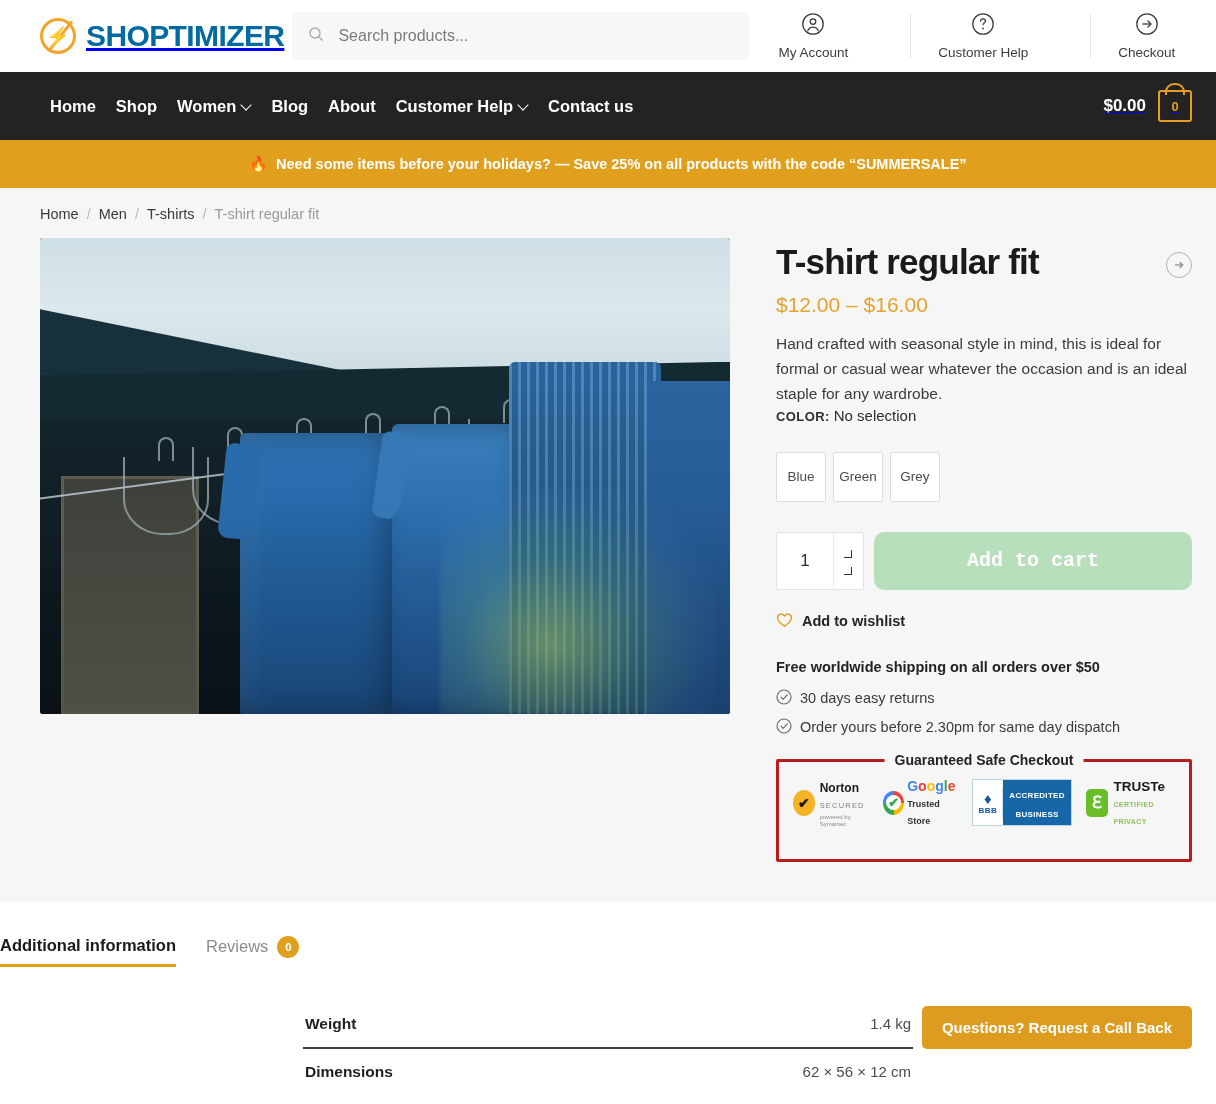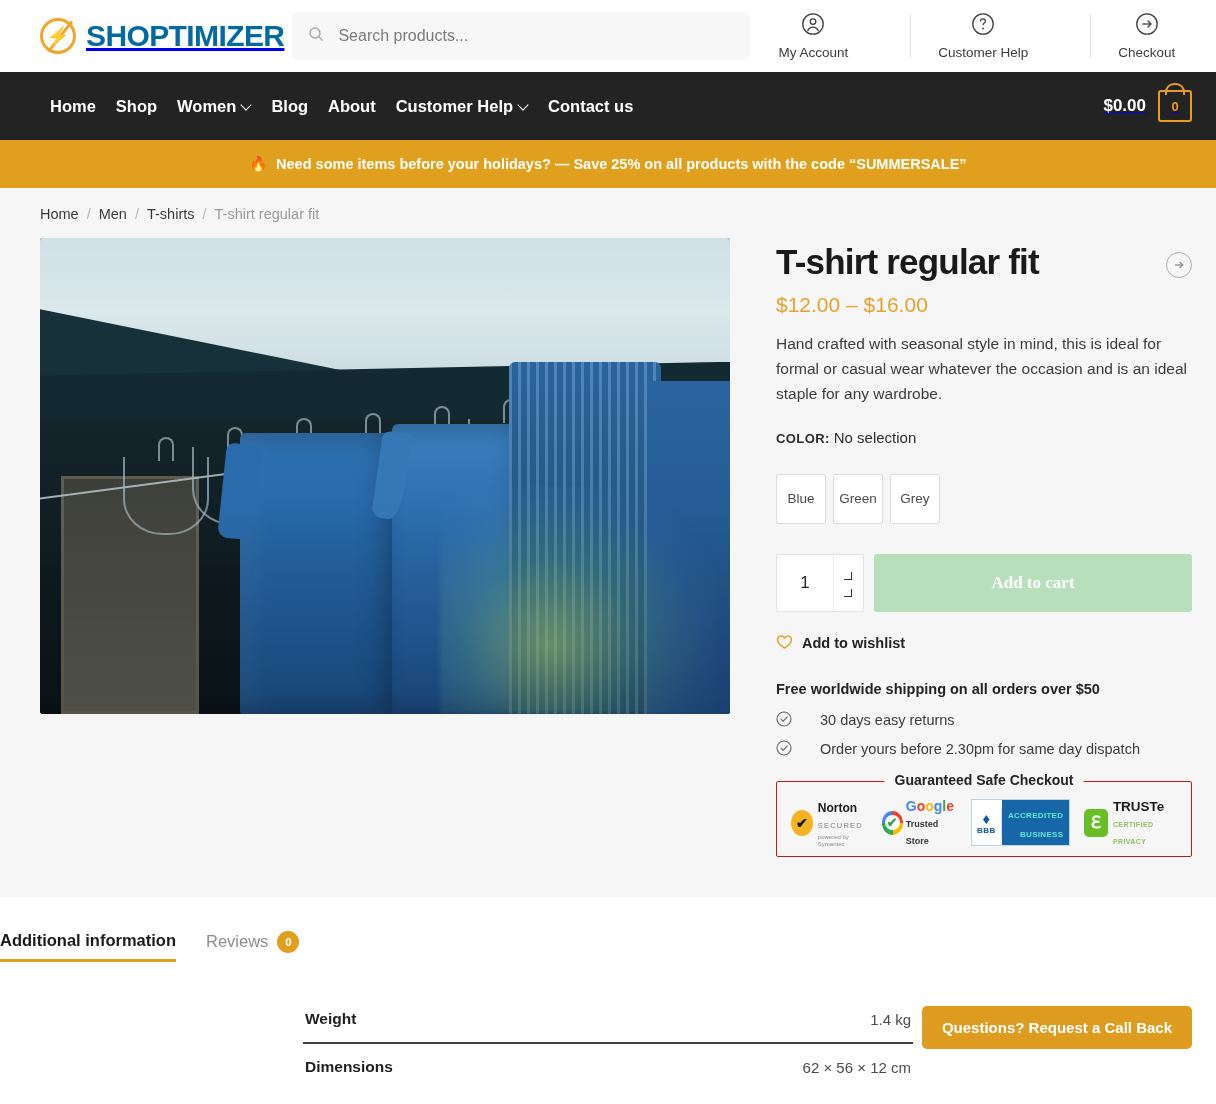--- a/index.html
+++ b/index.html
@@ -206,21 +206,21 @@
   .next-product {
     position: absolute; right: 0; top: 14px;
     width: 26px; height: 26px; border-radius: 50%; border: 1.6px solid #b0b0b0;
     display: flex; align-items: center; justify-content: center; color: #8d8d8d;
   }
   .prod-title {
     font-size: 35px; font-weight: 700; letter-spacing: -0.8px;
     color: #1a1a1a; margin: 0 0 12px 0; line-height: 1.12;
   }
   .prod-price { font-size: 21px; color: #e5a32d; margin-bottom: 14px; }
-  .prod-desc { font-size: 15.5px; line-height: 1.62; color: #3b3b3b; margin-bottom: 22px; }
+  .prod-desc { font-size: 15.5px; line-height: 1.62; color: #3b3b3b; }
 
   .attr-row { font-size: 14.5px; margin-bottom: 28px; color: #2d2d2d; }
   .attr-label { font-weight: 700; letter-spacing: .4px; font-size: 13px; text-transform: uppercase; }
   .attr-value { font-size: 15px; }
   .swatches { display: flex; gap: 7px; margin-bottom: 30px; }
   .swatch {
     width: 50px; height: 50px; background: #ffffff; border: 1px solid #dcdcdc;
     border-radius: 2px; display: flex; align-items: center; justify-content: center;
     font-size: 13.5px; color: #4b4b4b; cursor: pointer;
   }
@@ -237,36 +237,36 @@
   .qty-btns {
     width: 31px; border-left: 1px solid #ededed;
     display: flex; flex-direction: column; align-items: center; justify-content: center; gap: 10px;
   }
   .qty-btns span { display: block; width: 11px; height: 7px; position: relative; cursor: pointer; }
   .qty-btns span::before {
     content: ""; position: absolute; left: 1px; top: 1px; width: 7px; height: 7px;
     border-right: 1.6px solid #333; border-bottom: 1.6px solid #333;
   }
   .add-cart {
-    flex: 1; height: 58px; background: #b8dfbc; border: 0; border-radius: 3px;
-    color: #ffffff; font-size: 17px; font-weight: 700;
-    font-family: Liberation Serif, serif; cursor: pointer;
+    flex: 1; height: 58px; background: #b8dfbc; border: 0; border-radius: 10px;
+    color: #ffffff; font-size: 20px; font-weight: 700;
+    font-family: Liberation Mono, monospace; cursor: pointer;
   }
 
   .wishlist {
     display: flex; align-items: center; gap: 9px; font-size: 14.5px;
     font-weight: 700; color: #242424; margin-bottom: 28px; cursor: pointer;
   }
 
   .ship-note { font-size: 14.5px; font-weight: 700; color: #232323; margin-bottom: 14px; }
-  .feature { display: flex; align-items: center; gap: 28px; font-size: 14.5px; color: #3b3b3b; margin-bottom: 10px; }
+  .feature { display: flex; align-items: center; gap: 8px; font-size: 14.5px; color: #3b3b3b; margin-bottom: 10px; }
 
   .safe-box {
-    margin-top: 22px; border: 1px solid #b91c1c; border-radius: 2px;
-    padding: 16px 14px 8px 14px; position: relative; background: #f6f6f6;
+    margin-top: 22px; border: 3px solid #b91c1c; border-radius: 2px;
+    padding: 16px 14px 31px 14px; position: relative; background: #f6f6f6;
   }
   .safe-legend {
     position: absolute; top: -10px; left: 50%; transform: translateX(-50%);
     background: #f6f6f6; padding: 0 10px; font-size: 14px; font-weight: 700; color: #232323;
     white-space: nowrap;
   }
   .badges { display: flex; align-items: center; justify-content: center; gap: 14px; }
   .badge { display: flex; align-items: center; }
 
   .badge-norton { gap: 5px; }
@@ -298,22 +298,22 @@
 
   .badge-bbb { border: 1px solid #bcd4e6; background: #ffffff; }
   .bbb-left {
     width: 30px; height: 32px; background: #ffffff;
     display: flex; flex-direction: column; align-items: center; justify-content: center;
     border-right: 1px solid #cfe0ed;
   }
   .bbb-torch { color: #1257a0; font-size: 15px; line-height: 1; }
   .bbb-abbr { font-size: 8px; font-weight: 700; color: #1257a0; letter-spacing: .5px; }
   .bbb-right {
-    background: #1766a8; color: #5eead4; padding: 4px 6px; line-height: 1.15;
-    text-align: right;
+    background: #1766a8; color: #ffffff; padding: 4px 6px; line-height: 1.15;
+    text-align: center;
   }
   .bbb-r1 { font-size: 8px; font-weight: 700; letter-spacing: .3px; }
   .bbb-r2 { font-size: 8px; font-weight: 700; letter-spacing: .3px; }
 
   .badge-truste { gap: 5px; }
   .tr-sq {
     width: 28px; height: 28px; border-radius: 5px; background: #69be28;
     display: flex; align-items: center; justify-content: center;
     color: #ffffff; font-size: 17px; font-weight: 700; line-height: 1;
   }
@@ -330,21 +330,21 @@
   }
   .tab.active { font-weight: 700; color: #1a1a1a; border-bottom: 3px solid #e0a01e; }
   .tab.inactive { color: #8c8c8c; }
   .rev-badge {
     width: 22px; height: 22px; border-radius: 50%; background: #e0a01e; color: #ffffff;
     font-size: 11.5px; font-weight: 700;
     display: flex; align-items: center; justify-content: center;
   }
 
   .attr-table { width: 610px; margin: 34px auto 0 auto; }
-  .attr-tr { display: flex; align-items: flex-end; padding: 14px 2px; }
+  .attr-tr { display: flex; align-items: flex-start; padding: 14px 2px; }
   .attr-tr + .attr-tr { border-top: 2px solid #404040; }
   .attr-th { font-size: 15.5px; font-weight: 700; color: #1f1f1f; }
   .attr-td { margin-left: auto; font-size: 15px; color: #4b4b4b; }
 
   .callback {
     position: absolute; right: 24px; top: 1006px;
     background: #dd9c1f; color: #ffffff; border: 0; border-radius: 5px;
     padding: 13px 20px; font-size: 15px; font-weight: 700;
     font-family: "Liberation Sans", sans-serif; cursor: pointer;
   }

